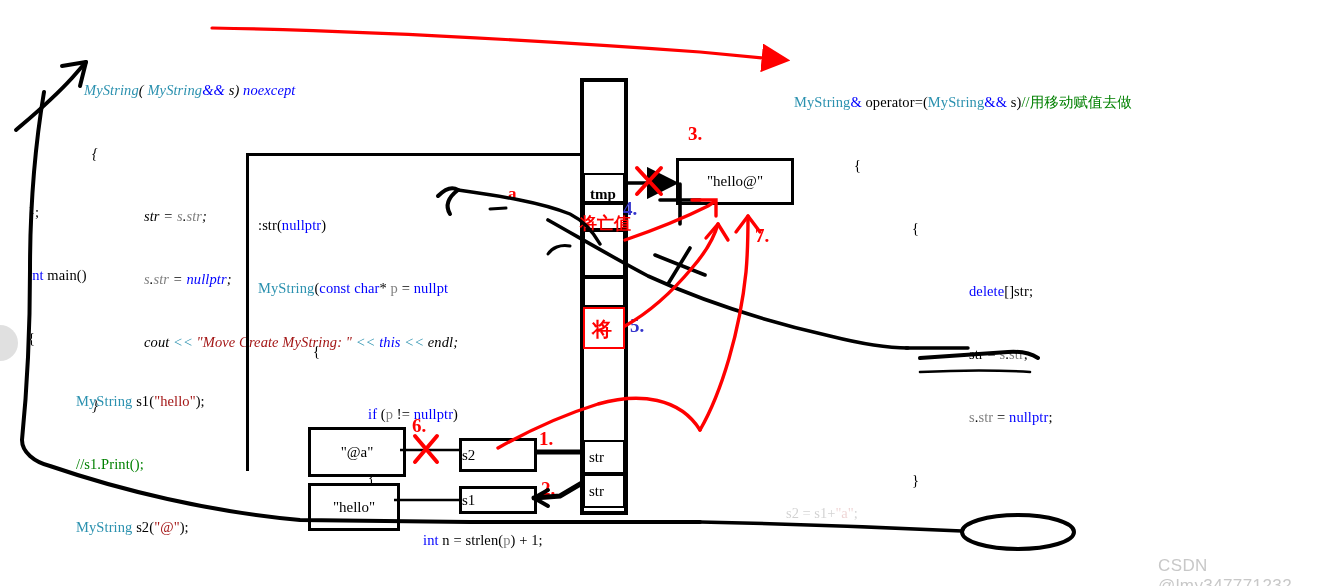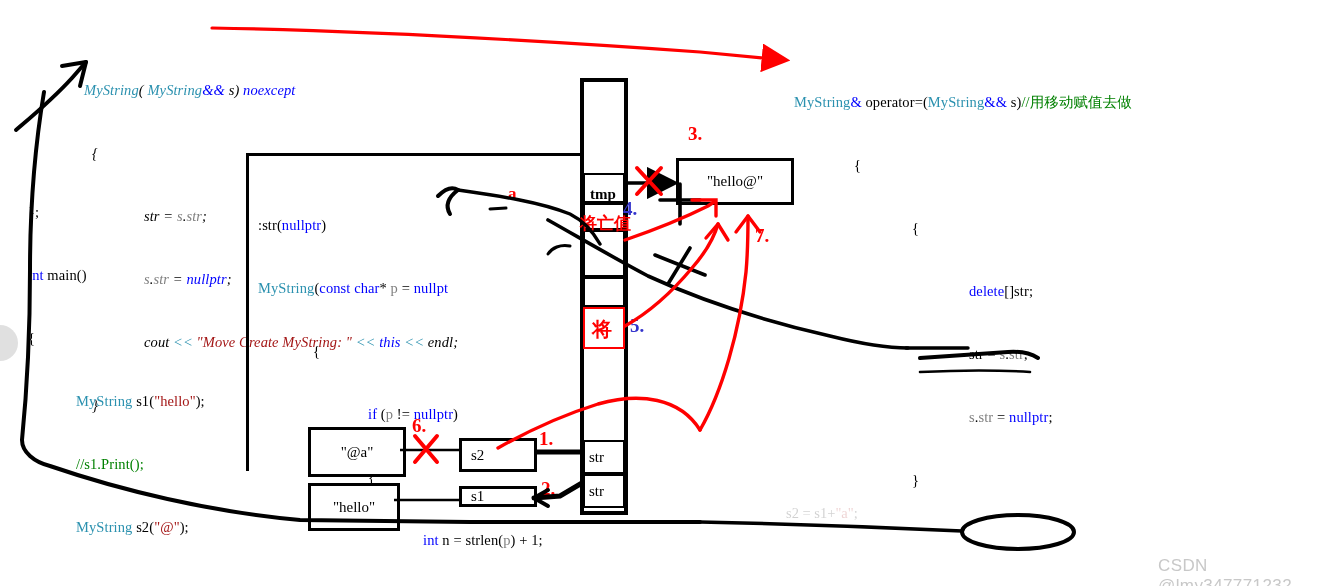--- a/index.html
+++ b/index.html
@@ -20,21 +20,21 @@
   .num{position:absolute;color:#ff0000;font-weight:bold;font-size:19px;
        font-family:"Liberation Serif",serif;}
   .numb{position:absolute;color:#3333cc;font-weight:bold;font-size:19px;
         font-family:"Liberation Serif",serif;}
   .cnlbl{position:absolute;color:#ff0000;font-size:17px;font-weight:bold;
          font-family:Liberation Serif, serif;white-space:nowrap;}
   .bx{position:absolute;border:3px solid #000;background:#fff;
       display:flex;align-items:center;justify-content:center;
       font-family:"Liberation Serif",serif;font-size:15px;}
   .bxl{position:absolute;border:3px solid #000;background:#fff;
-      display:flex;align-items:center;padding-left:9px;box-sizing:border-box;
+      display:flex;align-items:center;box-sizing:border-box;
       font-family:"Liberation Serif",serif;font-size:15px;}
   .cell{position:absolute;border:2px solid #000;background:#fff;box-sizing:border-box;}
   .cellr{position:absolute;border:2px solid #ff0000;background:#fff;box-sizing:border-box;}
   .stackframe{position:absolute;border:4px solid #000;background:#fff;box-sizing:border-box;}
   .celltxt{position:absolute;font-family:"Liberation Serif",serif;font-size:15px;color:#000;}
   .wm{position:absolute;color:#c8c8c8;font-size:17px;letter-spacing:0.4px;
       font-family:"Liberation Sans",sans-serif;}
   .faded{position:absolute;opacity:0.18;white-space:pre;font-size:14.5px;
          font-family:"Liberation Serif",serif;}
   .boxline{position:absolute;background:#000;}
@@ -128,21 +128,21 @@
   <div class="cnlbl" style="left:580px;top:212px;">将亡值</div>
   <div class="cnlbl" style="left:592px;top:316px;font-size:20px;">将</div>
   <div class="celltxt" style="left:589px;top:449px;">str</div>
   <div class="celltxt" style="left:589px;top:483px;">str</div>
 
   <div class="bx" style="left:676px;top:158px;width:112px;height:41px;">"hello@"</div>
   <div class="bx" style="left:308px;top:427px;width:92px;height:44px;">"@a"</div>
   <div class="bx" style="left:308px;top:483px;width:86px;height:42px;">"hello"</div>
 
   <div class="bxl" style="left:459px;top:438px;width:78px;height:34px;">s2</div>
-  <div class="bxl" style="left:459px;top:486px;width:78px;height:21px;">s1</div>
+  <div class="bxl" style="left:459px;top:486px;width:78px;height:28px;">s1</div>
 
   <div class="num" style="left:688px;top:123px;">3.</div>
   <div class="numb" style="left:623px;top:198px;">4.</div>
   <div class="numb" style="left:630px;top:315px;">5.</div>
   <div class="num" style="left:755px;top:225px;">7.</div>
   <div class="num" style="left:412px;top:415px;">6.</div>
   <div class="num" style="left:539px;top:428px;">1.</div>
   <div class="num" style="left:541px;top:478px;">2.</div>
   <div class="num" style="left:508px;top:184px;font-size:17px;">a</div>
 

